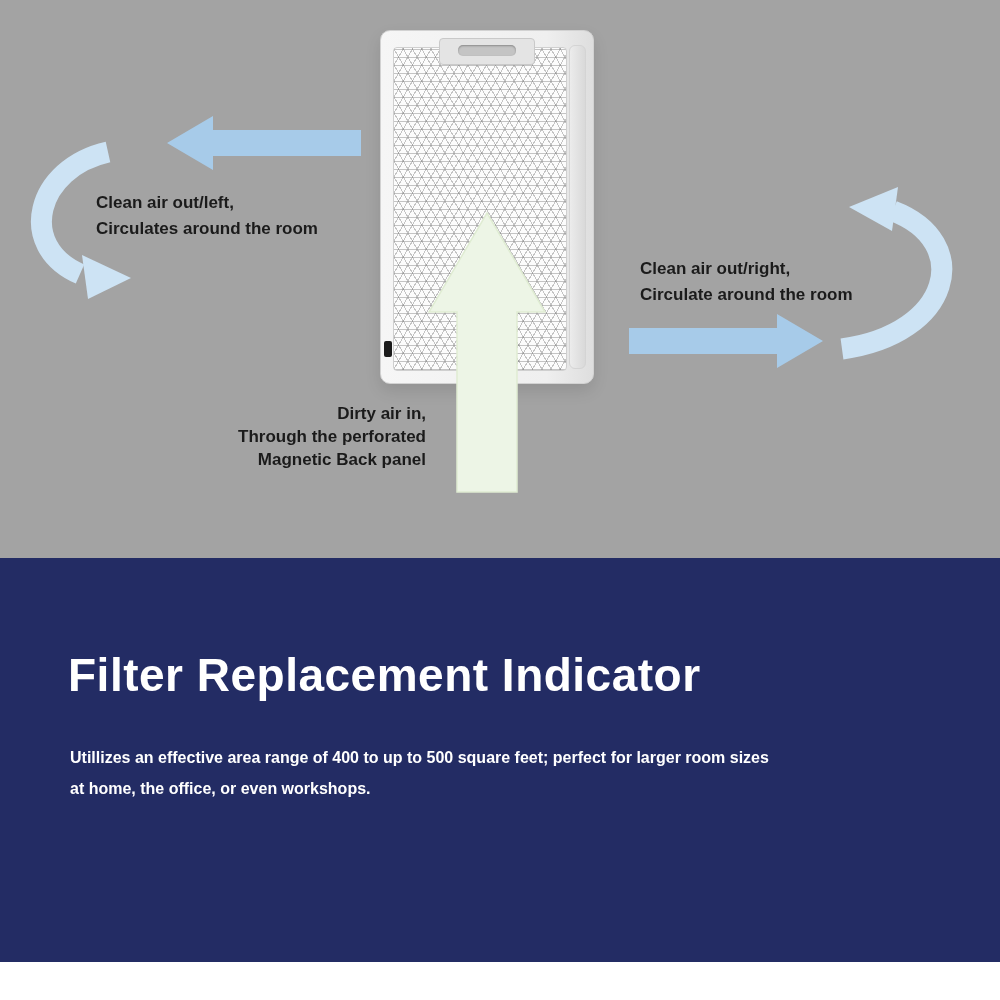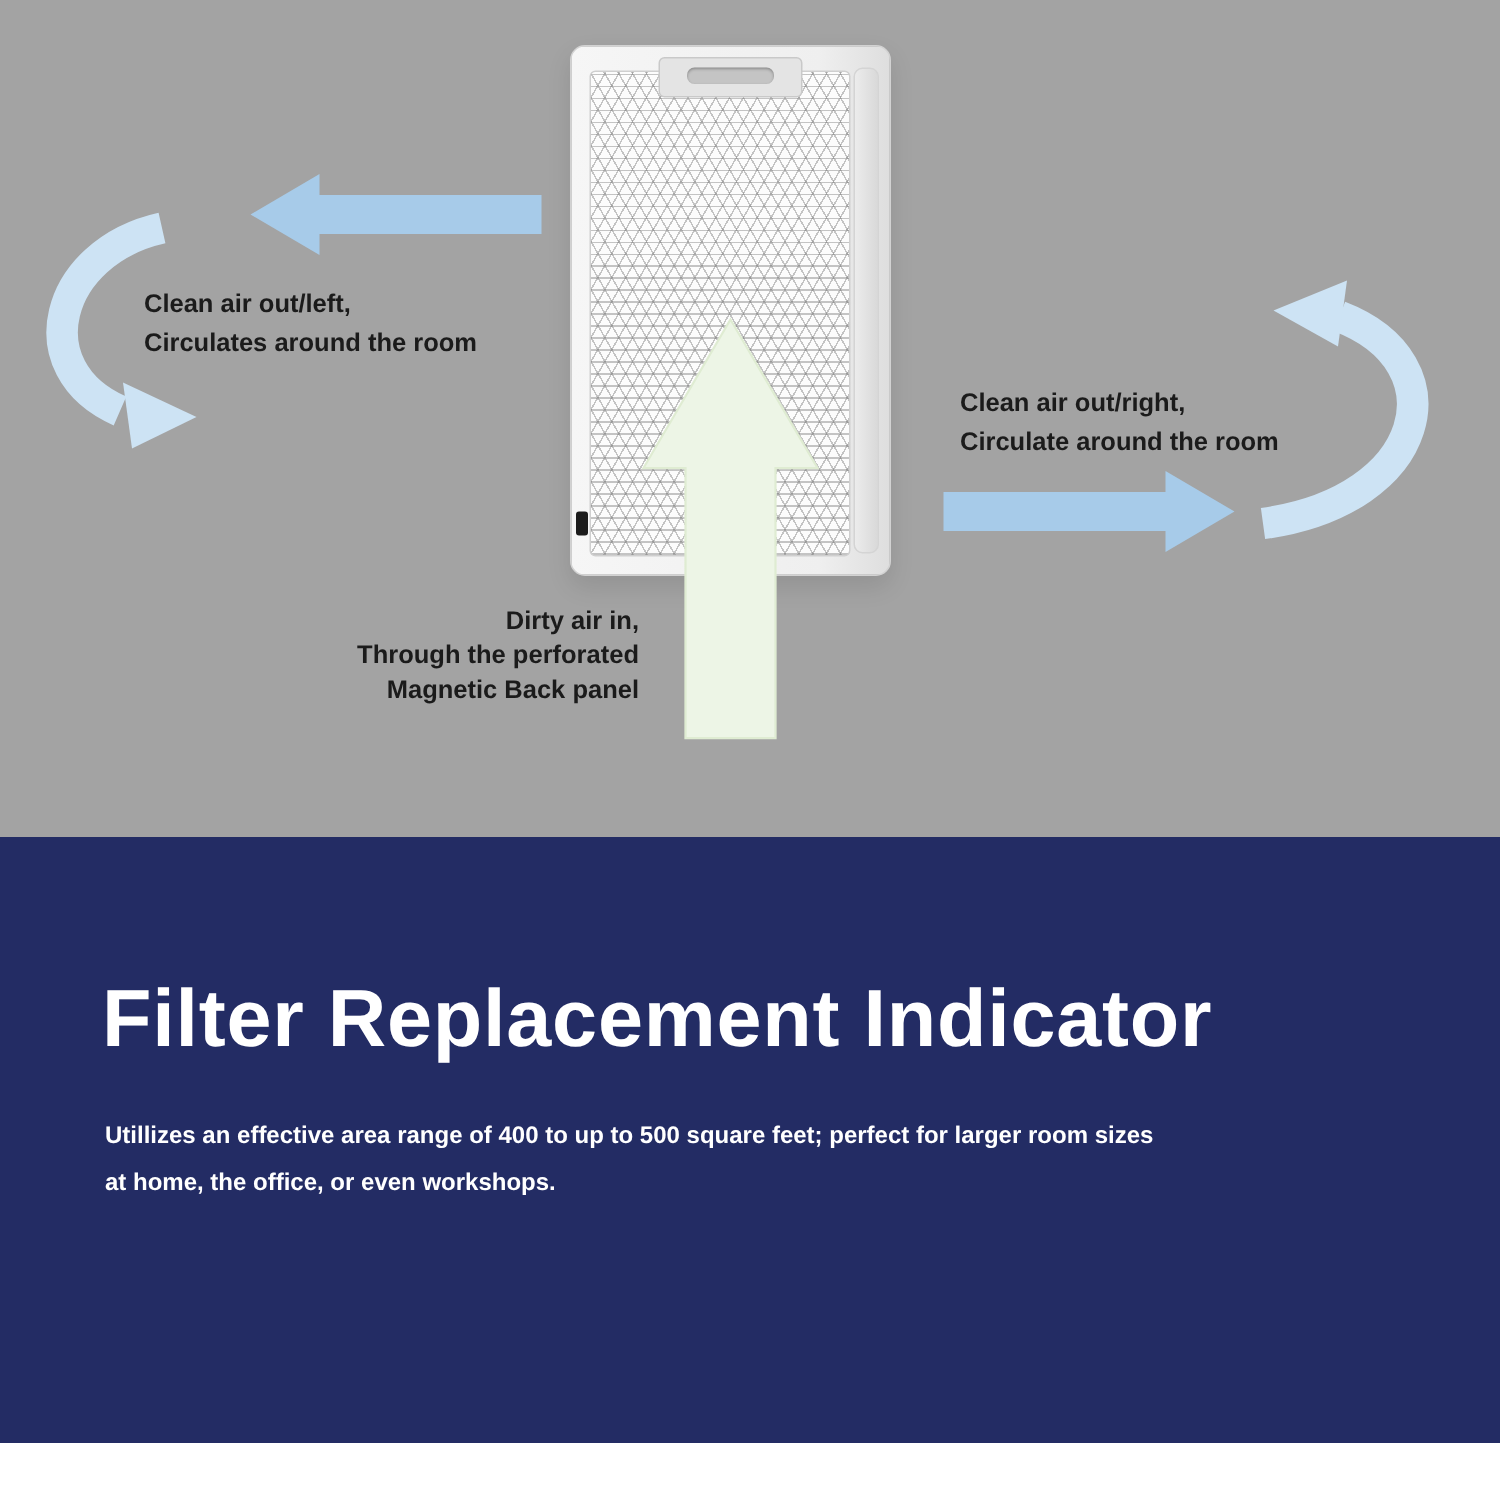--- a/index.html
+++ b/index.html
@@ -60,21 +60,21 @@
   .lbl-right{left:640px;top:256px;text-align:left;}
   .lbl-dirty{left:180px;top:402px;width:246px;text-align:right;line-height:23px;}
   .lbl span{display:block;}
   
   .info{
     position:absolute;left:0;top:558px;width:1000px;height:404px;
     background:#232c64;z-index:1;
   }
   .info-title{
     position:absolute;left:68px;top:90px;
-    color:#ffffff;font-size:54px;font-weight:bold;letter-spacing:.5px;
+    color:#ffffff;font-size:46px;font-weight:bold;letter-spacing:.5px;
     margin:0;
   }
   .info-desc{
     position:absolute;left:70px;top:184px;width:700px;
     color:#ffffff;font-size:16px;font-weight:bold;line-height:31px;
     margin:0;
   }
   .bottom-strip{
     position:absolute;left:0;top:962px;width:1000px;height:38px;background:#ffffff;
   }

